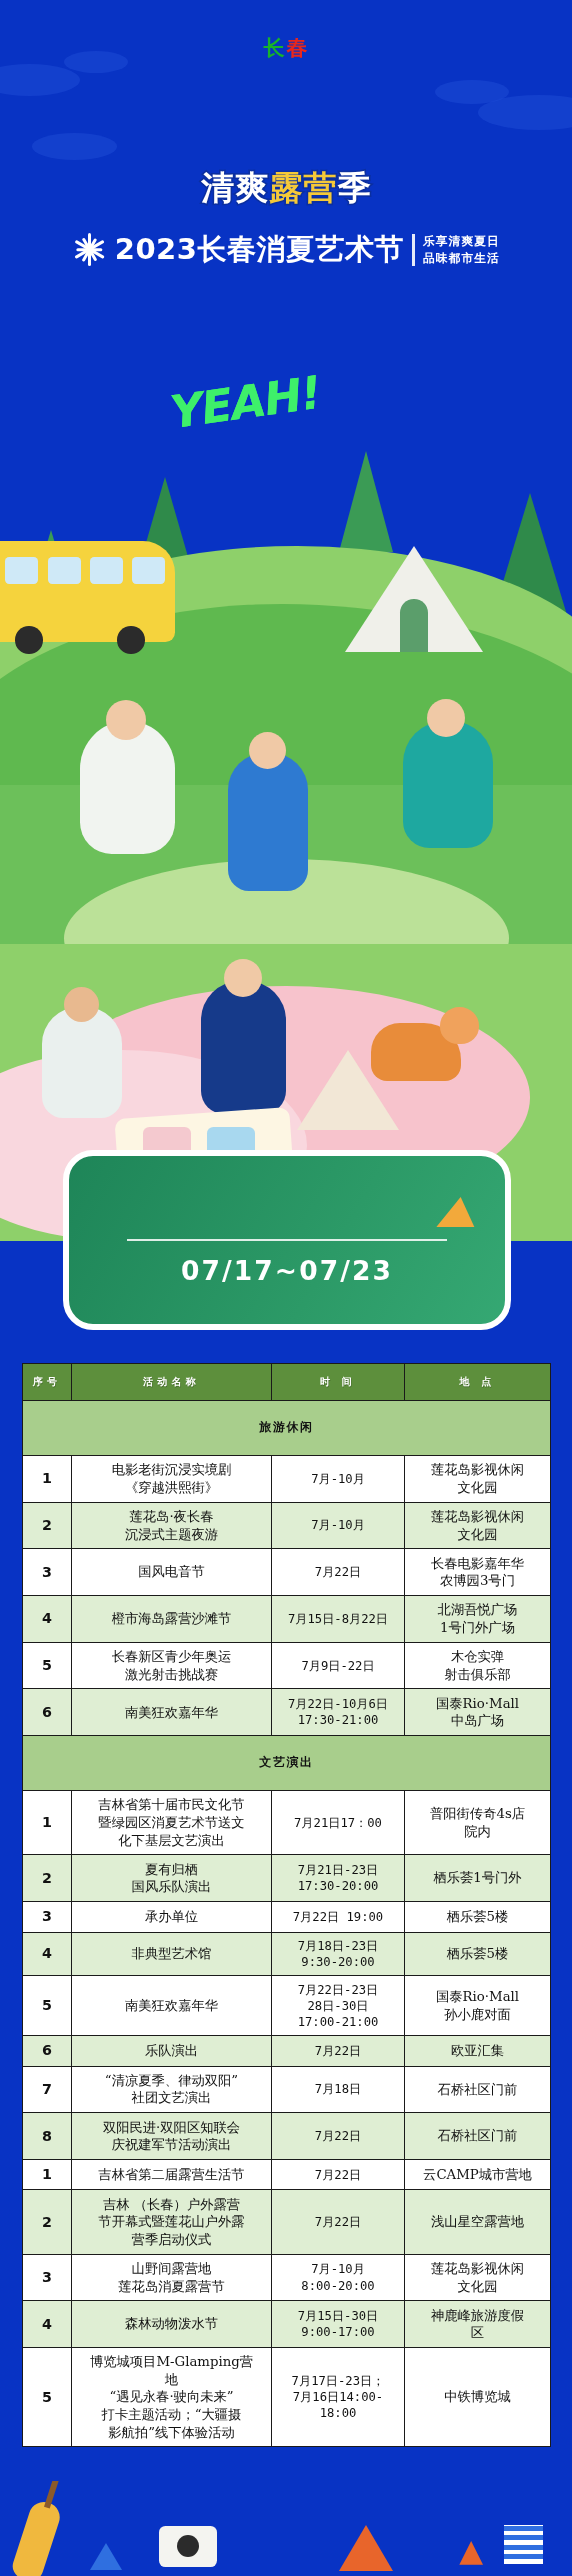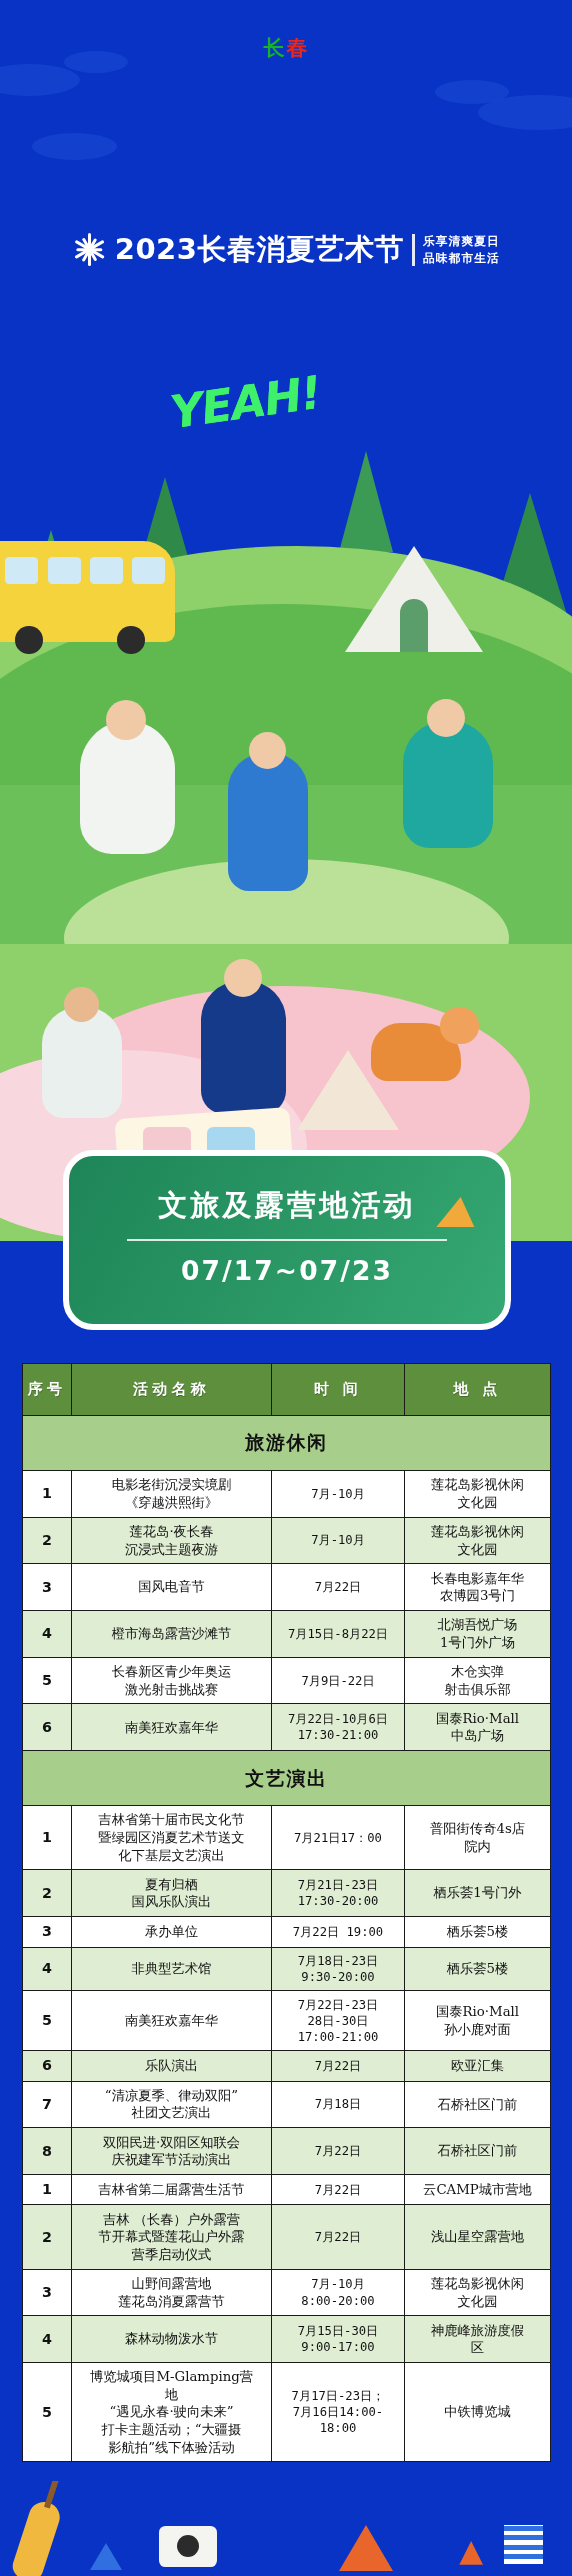--- a/index.html
+++ b/index.html
@@ -165,27 +165,27 @@
   .panel-tent { position:absolute; right:27.6px; top:41px; width:0; height:0;
            border-left:19px solid transparent; border-right:19px solid transparent;
            border-bottom:30px solid #f2a93b; transform:skewX(-10deg); }
 
   
   .tablewrap { position:absolute; left:22px; top:1363px; width:528px; }
   table { width:100%; border-collapse:collapse; table-layout:fixed;
           font-family:"DejaVu Serif","Liberation Serif",serif; }
   th,td { border:1.6px solid #1a1a1a; text-align:center; vertical-align:middle;
           color:#111; padding:5.3px 3.2px; line-height:1.32; }
-  thead th { background:#5d8f3c; color:#fff; font-size:15px; font-weight:bold;
-          letter-spacing:4.2px; height:52px;
+  thead th { background:#5d8f3c; color:#fff; font-size:10px; font-weight:bold;
+          letter-spacing:4.2px; height:37px;
           font-family:"DejaVu Sans","Liberation Sans",sans-serif;
           text-shadow:0.5px 0.5px 0 rgba(0,0,0,.25); }
   .col-no { width:49px; } .col-name { width:200px; }
   .col-time { width:133px; } .col-place { width:146px; }
-  .sec-row td { background:#a8ce8c; font-size:19px; font-weight:bold; height:55px;
+  .sec-row td { background:#a8ce8c; font-size:12px; font-weight:bold; height:55px;
           letter-spacing:1.6px; font-family:"DejaVu Sans","Liberation Sans",sans-serif; }
   tbody td { font-size:13.3px; }
   tbody td.num { font-size:14.3px; font-weight:bold;
           font-family:"DejaVu Sans","Liberation Sans",sans-serif; }
   tr.odd td { background:#ffffff; }
   tr.even td { background:#dfeed3; }
   td.mono { font-family:"DejaVu Sans Mono","Liberation Mono",monospace; font-size:12.2px; }
 
   
   .footer { position:absolute; left:0; bottom:0; width:573px; height:95px;
@@ -217,20 +217,23 @@
   <div class="cloud c2"></div>
   <div class="cloud c3"></div>
   <div class="cloud c4"></div>
   <div class="cloud c5"></div>
 
   <div class="logo">
     <span class="ln"><span class="g">长</span><span class="r">春</span></span>
   </div>
 
 
+  <div class="zh-title">
+    <span class="w">清爽</span><span class="ylw">露营</span><span class="w">季</span>
+  </div>
 
   <div class="main-row">
     <div class="snow">
       <i></i>
         <i></i>
         <i></i>
         <i></i>
         <i></i>
         <i></i>
     </div>
@@ -284,21 +287,20 @@
   <div class="blob p5"></div>
   <div class="blob p5h"></div>
   <div class="blob dog"></div>
   <div class="blob dogh"></div>
   <div class="blob mat"></div>
   <div class="blob plate"></div>
   <div class="blob plate2"></div>
 </div>
 
 <div class="panel">
-  <div class="panel-title">文旅及露营地活动</div>
   <div class="panel-tent"></div>
   <div class="panel-rule"></div>
   <div class="panel-date">07/17~07/23</div>
 </div>
 
 <div class="tablewrap">
   <table>
     <colgroup>
       <col class="col-no">
         <col class="col-name">

